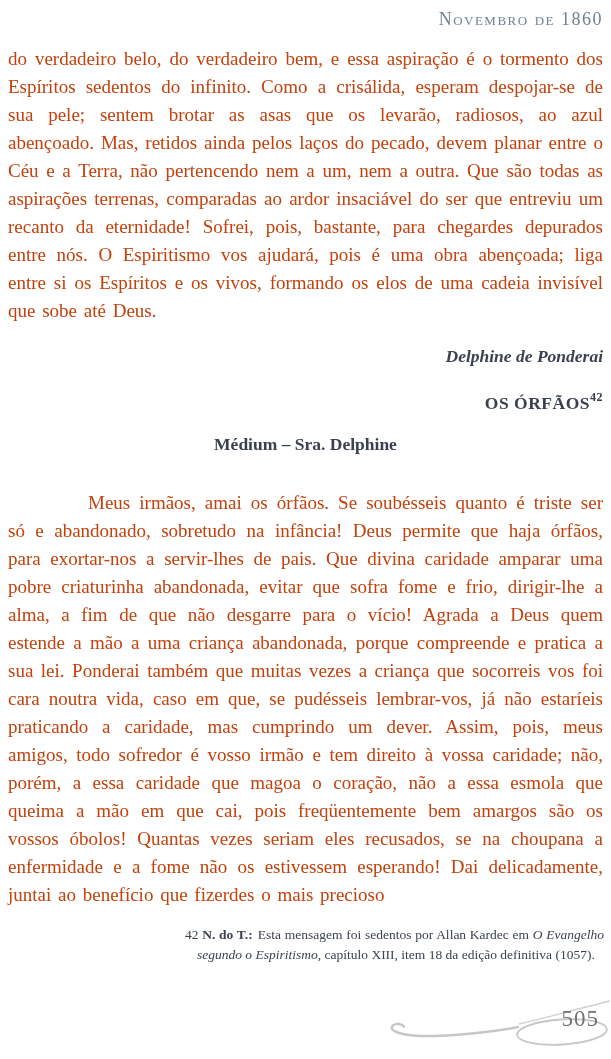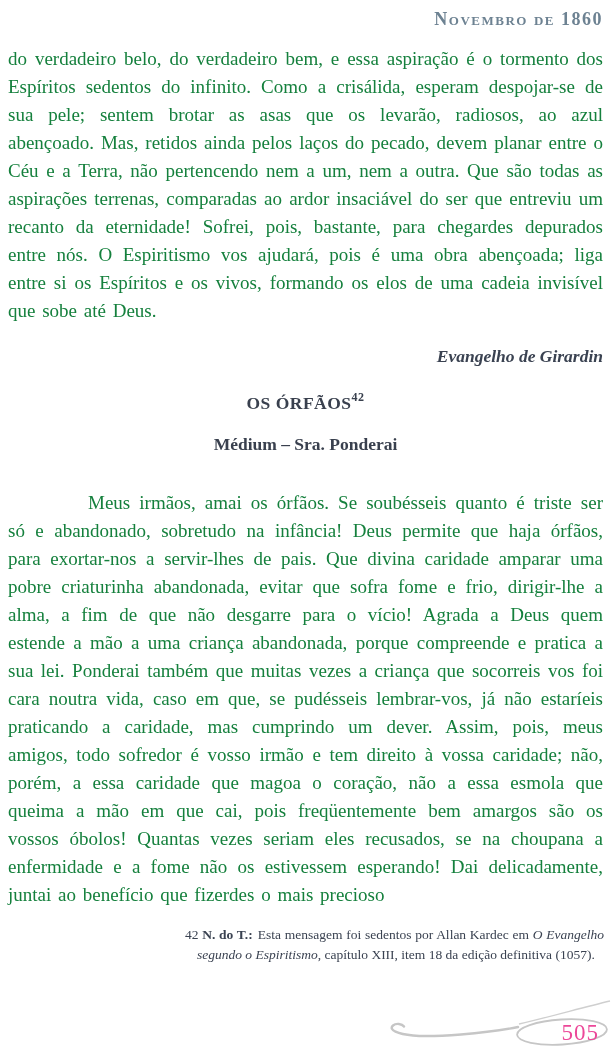--- a/index.html
+++ b/index.html
@@ -18,42 +18,41 @@
     padding: 8px 8px 0 8px;
     background: #ffffff;
   }
   .running-header {
     text-align: right;
     font-variant: small-caps;
     font-size: 18px;
     letter-spacing: 1.5px;
     color: #6d8292;
     margin-top: 1px;
-    font-weight: bold;
   }
   .body-par {
     font-size: 19px;
     line-height: 28px;
     text-align: justify;
-    color: #15803d;
+    color: #c2410c;
     word-spacing: 2px;
   }
   .par-1 { margin-top: 15px; }
   .par-2 { margin-top: 34px; text-indent: 80px; }
   .attribution {
     margin-top: 21px;
     text-align: right;
     font-style: italic;
     font-weight: bold;
     font-size: 17.5px;
     color: #3a4251;
   }
   .section-title {
     margin-top: 26px;
-    text-align: center;
+    text-align: right;
     font-weight: bold;
     font-size: 17.5px;
     letter-spacing: 0.5px;
     color: #39404e;
   }
   .section-title .fn-ref {
     display: inline-block;
     position: relative;
     top: -8px;
     font-size: 12px;
@@ -82,42 +81,42 @@
     position: absolute;
     right: 0;
     bottom: 6px;
     width: 240px;
     height: 56px;
   }
   .flourish-svg { position: absolute; right: 0; bottom: 0; }
   .page-number {
     position: absolute;
     right: 12px;
-    bottom: 7px;
+    bottom: 21px;
     font-size: 23px;
     letter-spacing: 1px;
-    color: #ec4899;
+    color: #737373;
   }
 </style>
 </head>
 <body>
 
 <div class="page">
 
   <div class="running-header">Novembro de 1860</div>
 
   <p class="body-par par-1">do verdadeiro belo, do verdadeiro bem, e essa aspiração é o tormento dos Espíritos sedentos do infinito. Como a crisálida, esperam despojar-se de sua pele; sentem brotar as asas que os levarão, radiosos, ao azul abençoado. Mas, retidos ainda pelos laços do pecado, devem planar entre o Céu e a Terra, não pertencendo nem a um, nem a outra. Que são todas as aspirações terrenas, comparadas ao ardor insaciável do ser que entreviu um recanto da eternidade! Sofrei, pois, bastante, para chegardes depurados entre nós. O Espiritismo vos ajudará, pois é uma obra abençoada; liga entre si os Espíritos e os vivos, formando os elos de uma cadeia invisível que sobe até Deus.</p>
 
-  <div class="attribution">Evangelho de Girardin</div>
+  <div class="attribution">Delphine de Ponderai</div>
 
   <div class="section-title">
     <span>OS ÓRFÃOS</span><span class="fn-ref">42</span>
   </div>
 
-  <div class="section-subtitle">Médium – Sra. Ponderai</div>
+  <div class="section-subtitle">Médium – Sra. Delphine</div>
 
   <p class="body-par par-2">Meus irmãos, amai os órfãos. Se soubésseis quanto é triste ser só e abandonado, sobretudo na infância! Deus permite que haja órfãos, para exortar-nos a servir-lhes de pais. Que divina caridade amparar uma pobre criaturinha abandonada, evitar que sofra fome e frio, dirigir-lhe a alma, a fim de que não desgarre para o vício! Agrada a Deus quem estende a mão a uma criança abandonada, porque compreende e pratica a sua lei. Ponderai também que muitas vezes a criança que socorreis vos foi cara noutra vida, caso em que, se pudésseis lembrar-vos, já não estaríeis praticando a caridade, mas cumprindo um dever. Assim, pois, meus amigos, todo sofredor é vosso irmão e tem direito à vossa caridade; não, porém, a essa caridade que magoa o coração, não a essa esmola que queima a mão em que cai, pois freqüentemente bem amargos são os vossos óbolos! Quantas vezes seriam eles recusados, se na choupana a enfermidade e a fome não os estivessem esperando! Dai delicadamente, juntai ao benefício que fizerdes o mais precioso</p>
 
   <p class="footnote">
     <span>42</span>
     <span class="fn-label">N. do T.:</span><span>Esta mensagem foi sedentos por Allan Kardec em </span><span class="fn-book-title">O Evangelho segundo o Espiritismo</span><span>, capítulo XIII, item 18 da edição definitiva (1057).</span>
   </p>
 
   <div class="page-footer">
     <svg class="flourish-svg" width="240" height="56" viewBox="0 0 240 56" fill="none" xmlns="http://www.w3.org/2000/svg">

